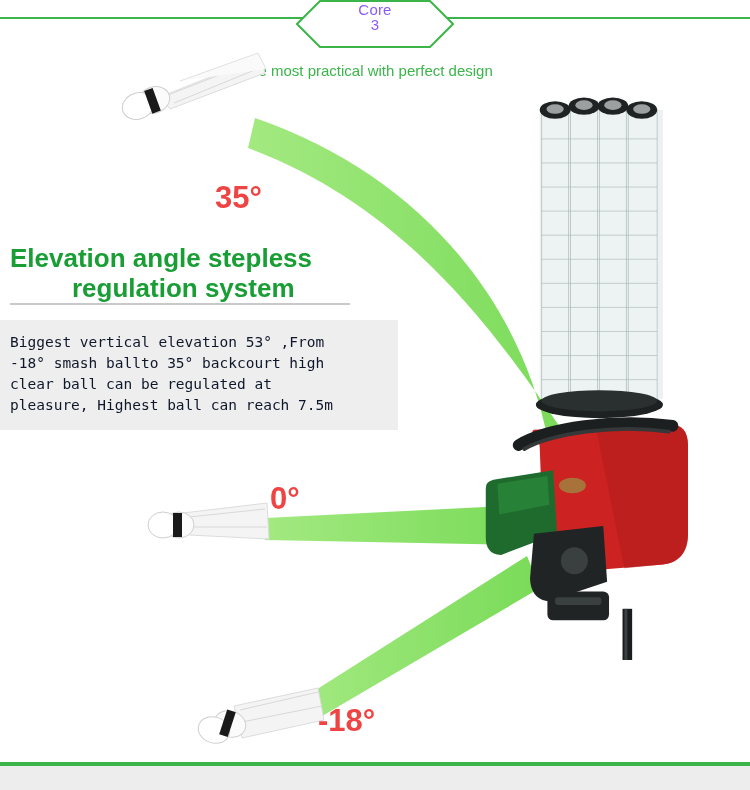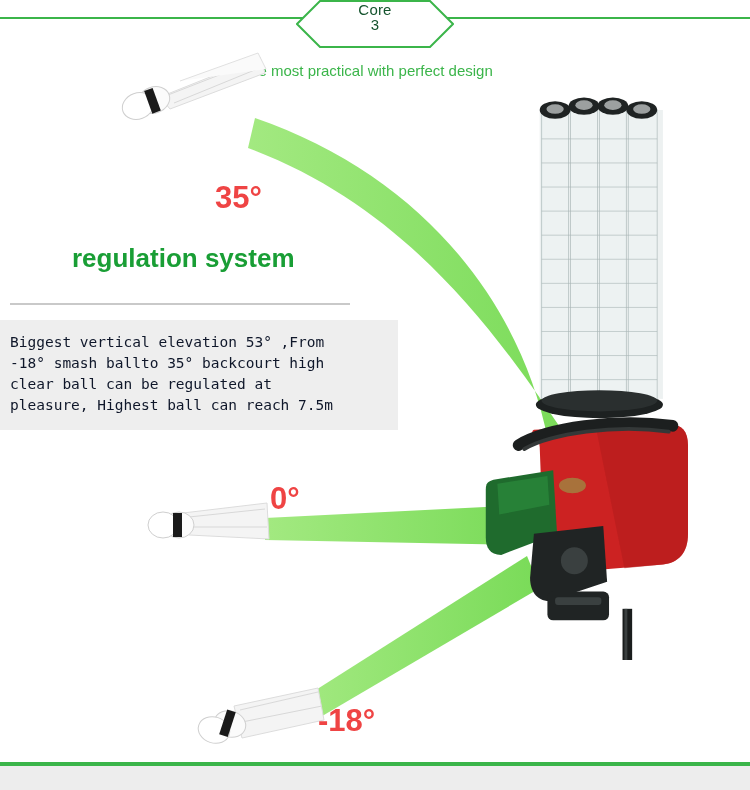--- a/index.html
+++ b/index.html
@@ -12,21 +12,21 @@
   .top-rule{
     position:absolute;left:0;top:17px;width:750px;height:0;
     border-top:2px solid #3bb54a;
   }
   .hex-badge{
     position:absolute;left:296px;top:0px;width:158px;height:48px;
   }
   .hex-badge svg{position:absolute;left:0;top:0;}
   .hex-text{
     position:absolute;left:0;top:2px;width:158px;text-align:center;
-    color:#14532d;font-size:15px;line-height:15px;letter-spacing:.2px;
+    color:#8b5cf6;font-size:15px;line-height:15px;letter-spacing:.2px;
   }
   .hex-text div{white-space:nowrap;}
   .subtitle{
     position:absolute;left:241px;top:62px;
     color:#3bb54a;font-size:15px;white-space:nowrap;
   }
   
   .headline{
     position:absolute;left:10px;top:243px;width:360px;
     color:#199e35;font-size:26px;font-weight:bold;line-height:30px;
@@ -204,20 +204,21 @@
     </g>
 
     <rect x="148" y="548" width="10" height="60" fill="#1a1d1d"></rect>
     <rect x="150" y="548" width="3" height="60" fill="#4a5050" opacity="0.7"></rect>
 
     <ellipse cx="96" cy="420" rx="14" ry="8" fill="#7dd55c" opacity="0.45"></ellipse>
   </g>
 </svg>
 
 <div class="headline">
+  <span>Elevation angle stepless</span>
   <span class="l2">regulation system</span>
 </div>
 <div class="headline-underline"></div>
 
 <div class="desc">
   <div>Biggest vertical elevation 53° ,From</div>
   <div>-18° smash ballto 35° backcourt high</div>
   <div>clear ball can be regulated at</div>
   <div>pleasure,  Highest ball can reach 7.5m</div>
 </div>

